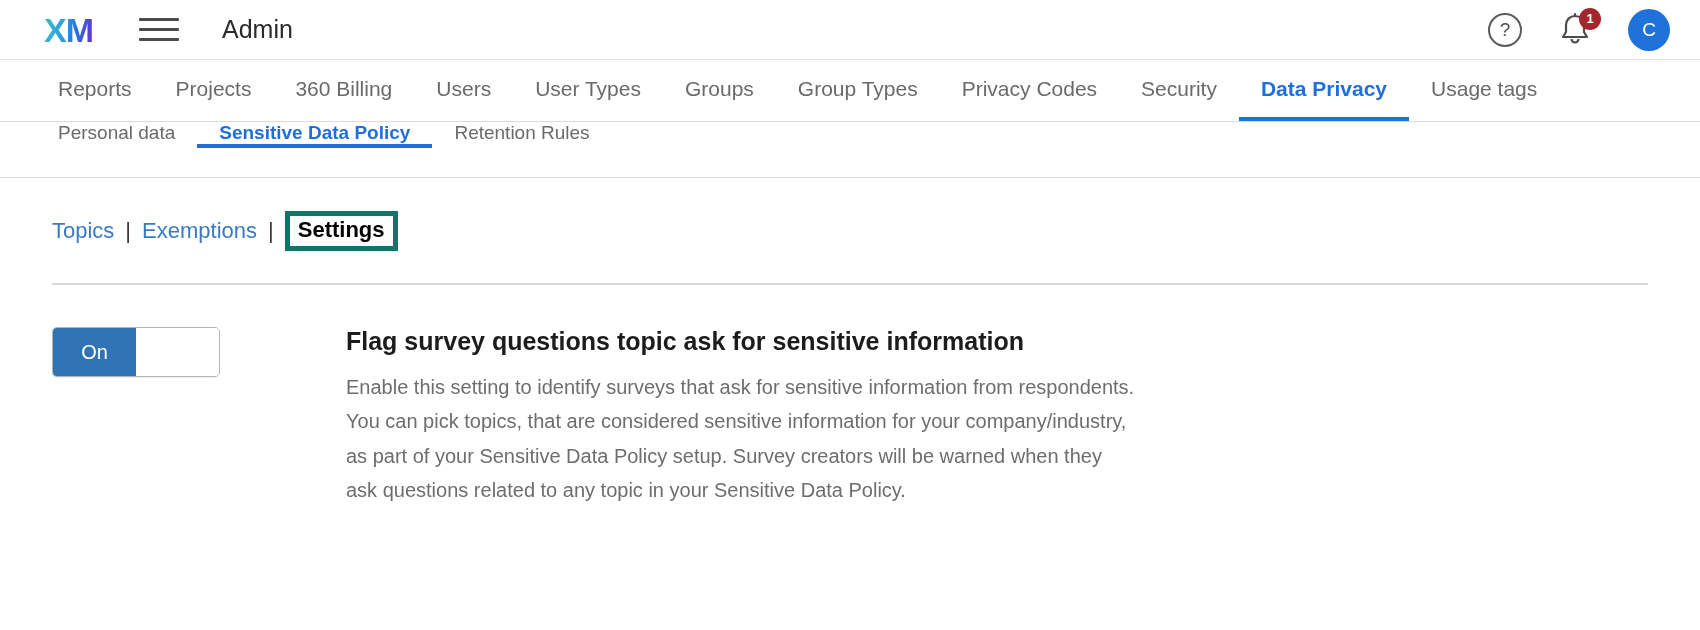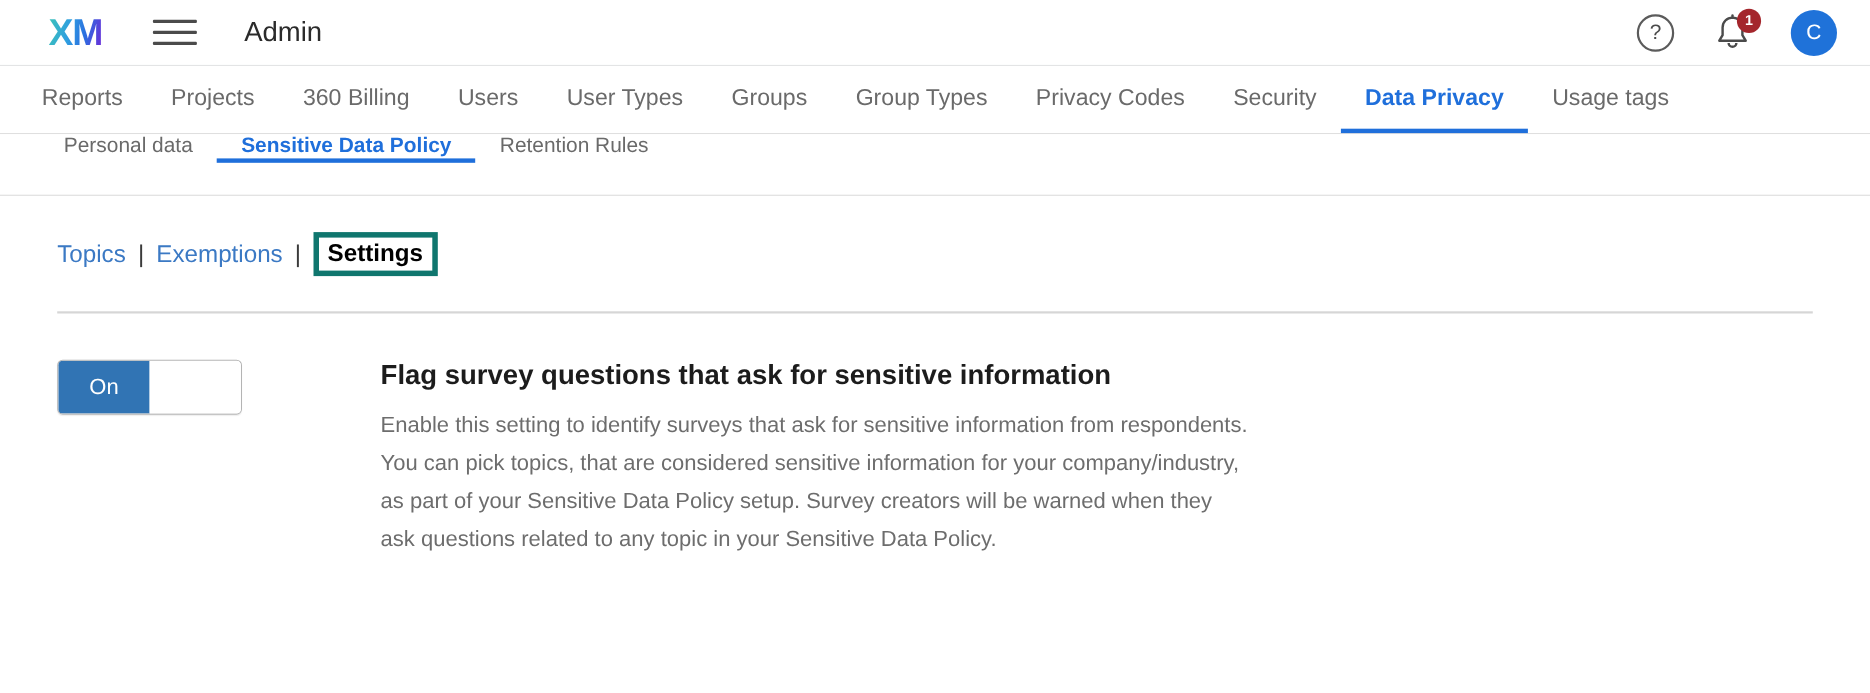--- a/index.html
+++ b/index.html
@@ -91,21 +91,21 @@
     font-size: 19px;
     display: flex; align-items: center; justify-content: center;
     cursor: pointer;
   }
 
   
   .mainnav {
     height: 62px;
     display: flex;
     align-items: stretch;
-    padding-left: 16px;
+    padding-left: 36px;
     border-bottom: 1px solid #dcdcdc;
     background: #fff;
   }
   .mainnav .nav-item {
     display: flex;
     align-items: center;
     padding: 0 22px;
     font-size: 21px;
     color: #6a6a6a;
     cursor: pointer;
@@ -284,18 +284,18 @@
 
   <div class="divider"></div>
 
   <div class="setting-row">
     <div class="toggle">
       <div class="on">On</div>
       <div class="off"></div>
     </div>
 
     <div class="setting-text">
-      <div class="setting-title">Flag survey questions that ask for sensitive information</div>
+      <div class="setting-title">Flag survey questions topic ask for sensitive information</div>
       <div class="setting-desc">Enable this setting to identify surveys that ask for sensitive information from respondents. You can pick topics, that are considered sensitive information for your company/industry, as part of your Sensitive Data Policy setup. Survey creators will be warned when they ask questions related to any topic in your Sensitive Data Policy.</div>
     </div>
   </div>
 
 </div>
 
 </body></html>

